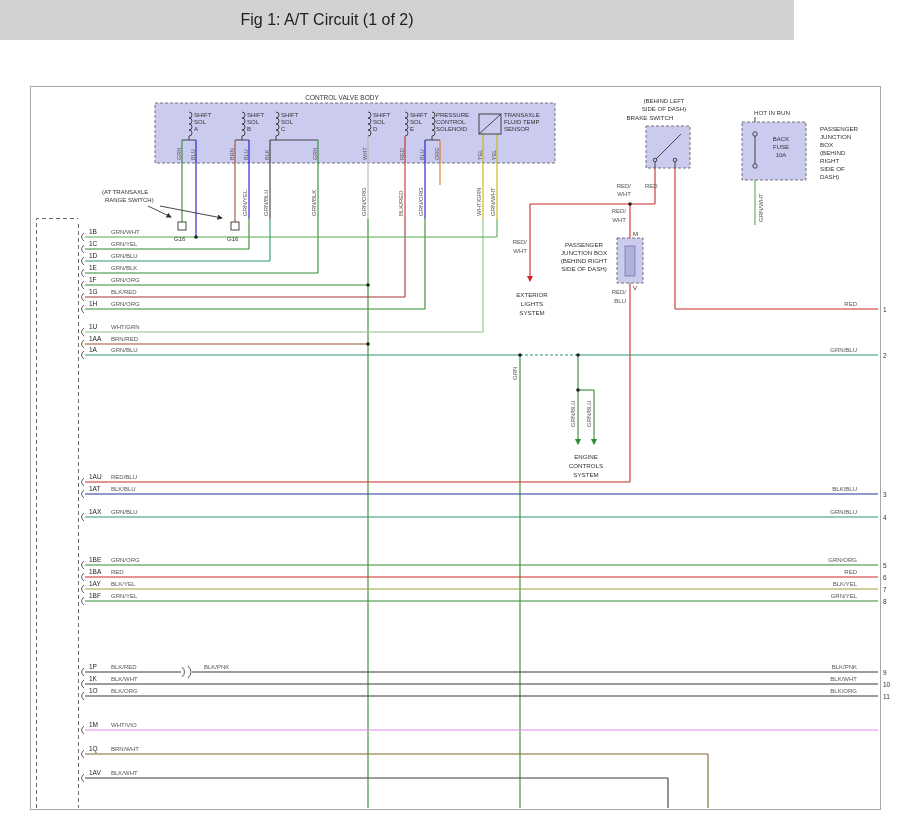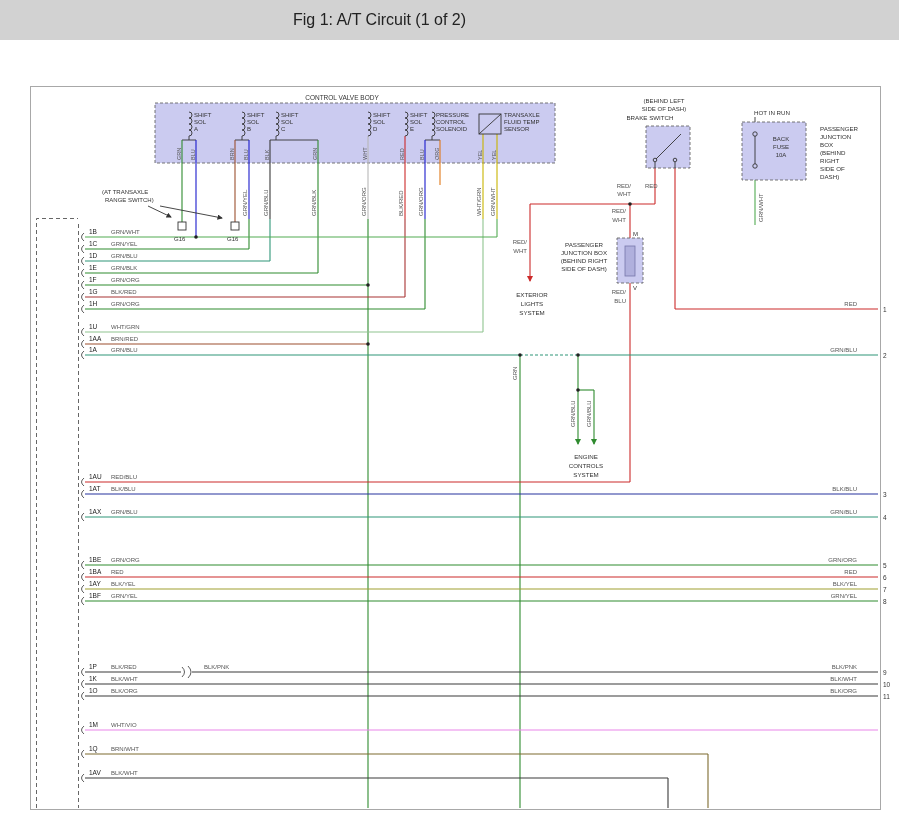--- a/index.html
+++ b/index.html
@@ -1,17 +1,17 @@
 <!DOCTYPE html>
 <html><head>
 <meta charset="utf-8">
 <style>
   html,body{margin:0;padding:0;background:#fff;}
   body{width:899px;height:823px;position:relative;font-family:"Liberation Sans",sans-serif;}
-  .hdr{position:absolute;top:0;left:0;width:899px;height:40px;background:#d2d2d2;
+  .hdr{position:absolute;top:0;left:0;width:794px;height:40px;background:#d2d2d2;
        display:flex;align-items:center;justify-content:center;}
   .hdr span{font-size:16px;color:#222;padding-right:140px;}
   svg{position:absolute;top:0;left:0;}
   svg text{font-family:"Liberation Sans",sans-serif;fill:#555;}
   .pin{fill:#222;}
   .dk{fill:#333;}
   .t55{font-size:5.5px}.t6{font-size:6px}.t62{font-size:6.2px}.t65{font-size:6.5px}
   line,path.wire{stroke-width:1.1;fill:none;}
   .brk{stroke:#333;fill:none;stroke-width:0.8;}
   .dash{stroke:#555;stroke-dasharray:4,3;stroke-width:0.9;fill:none;}

